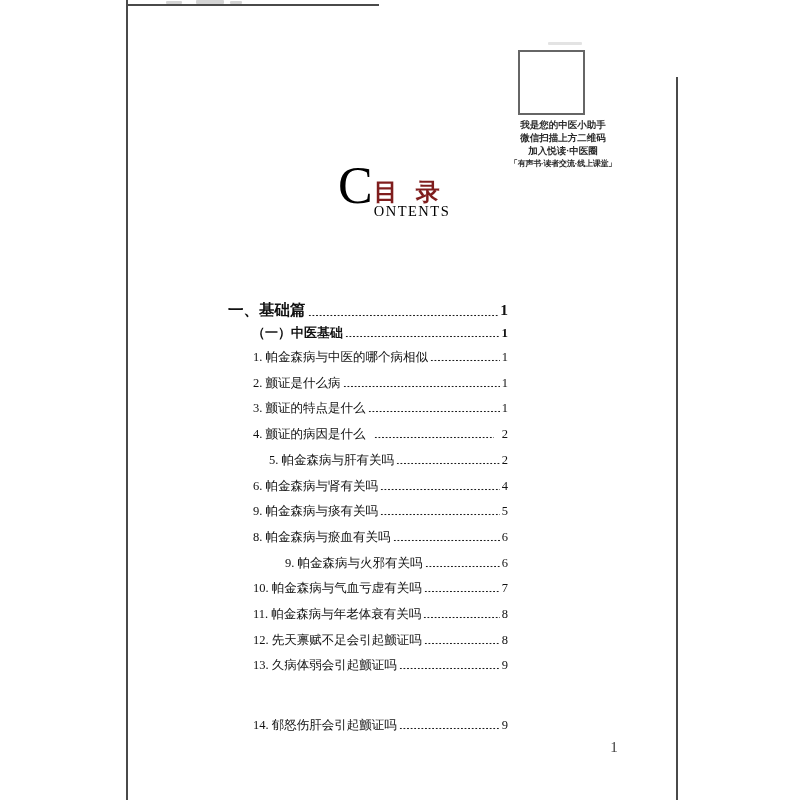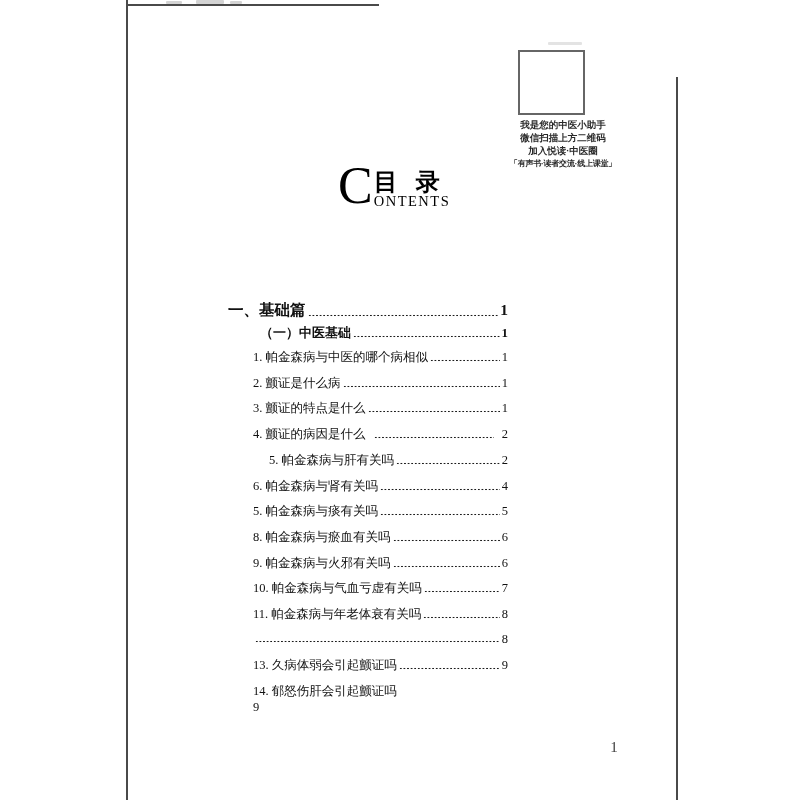--- a/index.html
+++ b/index.html
@@ -20,33 +20,33 @@
             border:2px solid #666; background:#fff; }
   .qr-captions { position:absolute; left:492px; top:118px; width:142px; text-align:center; }
   .qr-captions .cap { font-family:"Liberation Sans", sans-serif; font-weight:bold;
                       font-size:9.5px; line-height:13px; color:#2a2a2a; white-space:nowrap; }
   .qr-captions .cap.small { font-size:8px; letter-spacing:-0.2px; }
 
   
   .doc-title { position:absolute; left:338px; top:164px; display:flex; align-items:flex-start; }
   .big-c { font-size:52px; line-height:44px; font-weight:normal; color:#000; }
   .title-right { display:flex; flex-direction:column; margin-left:1px; }
-  .title-cn { font-size:24px; font-weight:bold; line-height:24px; margin-top:6px;
-              word-spacing:12px; color:#000000; white-space:nowrap; }
+  .title-cn { font-size:24px; font-weight:bold; line-height:24px; margin-top:16px;
+              word-spacing:12px; color:#7f1d1d; white-space:nowrap; }
   .title-en { font-size:14.5px; line-height:14px; letter-spacing:1.5px; color:#000; }
 
   
   .toc-row { position:absolute; display:flex; align-items:baseline; color:#111; }
   .toc-row .lbl { white-space:nowrap; }
   .toc-row .pg  { white-space:nowrap; }
   .leader { flex:1; height:11px; margin:0 2px; align-self:flex-end;
             background-image:radial-gradient(circle, #1c1c1c 0.9px, rgba(0,0,0,0) 1.1px);
             background-size:3.6px 11px; background-repeat:repeat-x; background-position:left 55%; }
   .toc-section    { left:228px; right:200px; font-size:15.5px; font-weight:bold;margin-top:9px; }
-  .toc-subsection { left:260px; right:200px; font-size:13px;   font-weight:bold; }
+  .toc-subsection { left:252px; right:200px; font-size:13px;   font-weight:bold; }
   .toc-item       { left:253px; right:200px; font-size:12.5px; }
 
   .folio { position:absolute; left:604px; top:739px; width:20px; text-align:center;
            font-size:15px; color:#3d3d3d; }
 </style>
 </head>
 <body>
 
 <div class="page">
 
@@ -111,54 +111,55 @@
     <span class="lbl">5. 帕金森病与肝有关吗</span>
     <span class="leader"></span>
     <span class="pg">2</span>
   </div>
   <div class="toc-row toc-item" style="top:478px;">
     <span class="lbl">6. 帕金森病与肾有关吗</span>
     <span class="leader"></span>
     <span class="pg">4</span>
   </div>
   <div class="toc-row toc-item" style="top:503px;">
-    <span class="lbl">5. 帕金森病与痰有关吗</span>
+    <span class="lbl">9. 帕金森病与痰有关吗</span>
     <span class="leader"></span>
     <span class="pg">5</span>
   </div>
   <div class="toc-row toc-item" style="top:529px;">
     <span class="lbl">8. 帕金森病与瘀血有关吗</span>
     <span class="leader"></span>
     <span class="pg">6</span>
   </div>
-  <div class="toc-row toc-item" style="top:555px;">
+  <div class="toc-row toc-item" style="top:555px;margin-left:32px;">
     <span class="lbl">9. 帕金森病与火邪有关吗</span>
     <span class="leader"></span>
     <span class="pg">6</span>
   </div>
   <div class="toc-row toc-item" style="top:580px;">
     <span class="lbl">10. 帕金森病与气血亏虚有关吗</span>
     <span class="leader"></span>
     <span class="pg">7</span>
   </div>
   <div class="toc-row toc-item" style="top:606px;">
     <span class="lbl">11. 帕金森病与年老体衰有关吗</span>
     <span class="leader"></span>
     <span class="pg">8</span>
   </div>
   <div class="toc-row toc-item" style="top:632px;">
+    <span class="lbl">12. 先天禀赋不足会引起颤证吗</span>
     <span class="leader"></span>
     <span class="pg">8</span>
   </div>
   <div class="toc-row toc-item" style="top:657px;">
     <span class="lbl">13. 久病体弱会引起颤证吗</span>
     <span class="leader"></span>
     <span class="pg">9</span>
   </div>
-  <div class="toc-row toc-item" style="top:683px;flex-direction:column;">
+  <div class="toc-row toc-item" style="top:717px;">
     <span class="lbl">14. 郁怒伤肝会引起颤证吗</span>
     <span class="leader"></span>
     <span class="pg">9</span>
   </div>
 
   <div class="folio">1</div>
 
 </div>
 
 </body></html>

